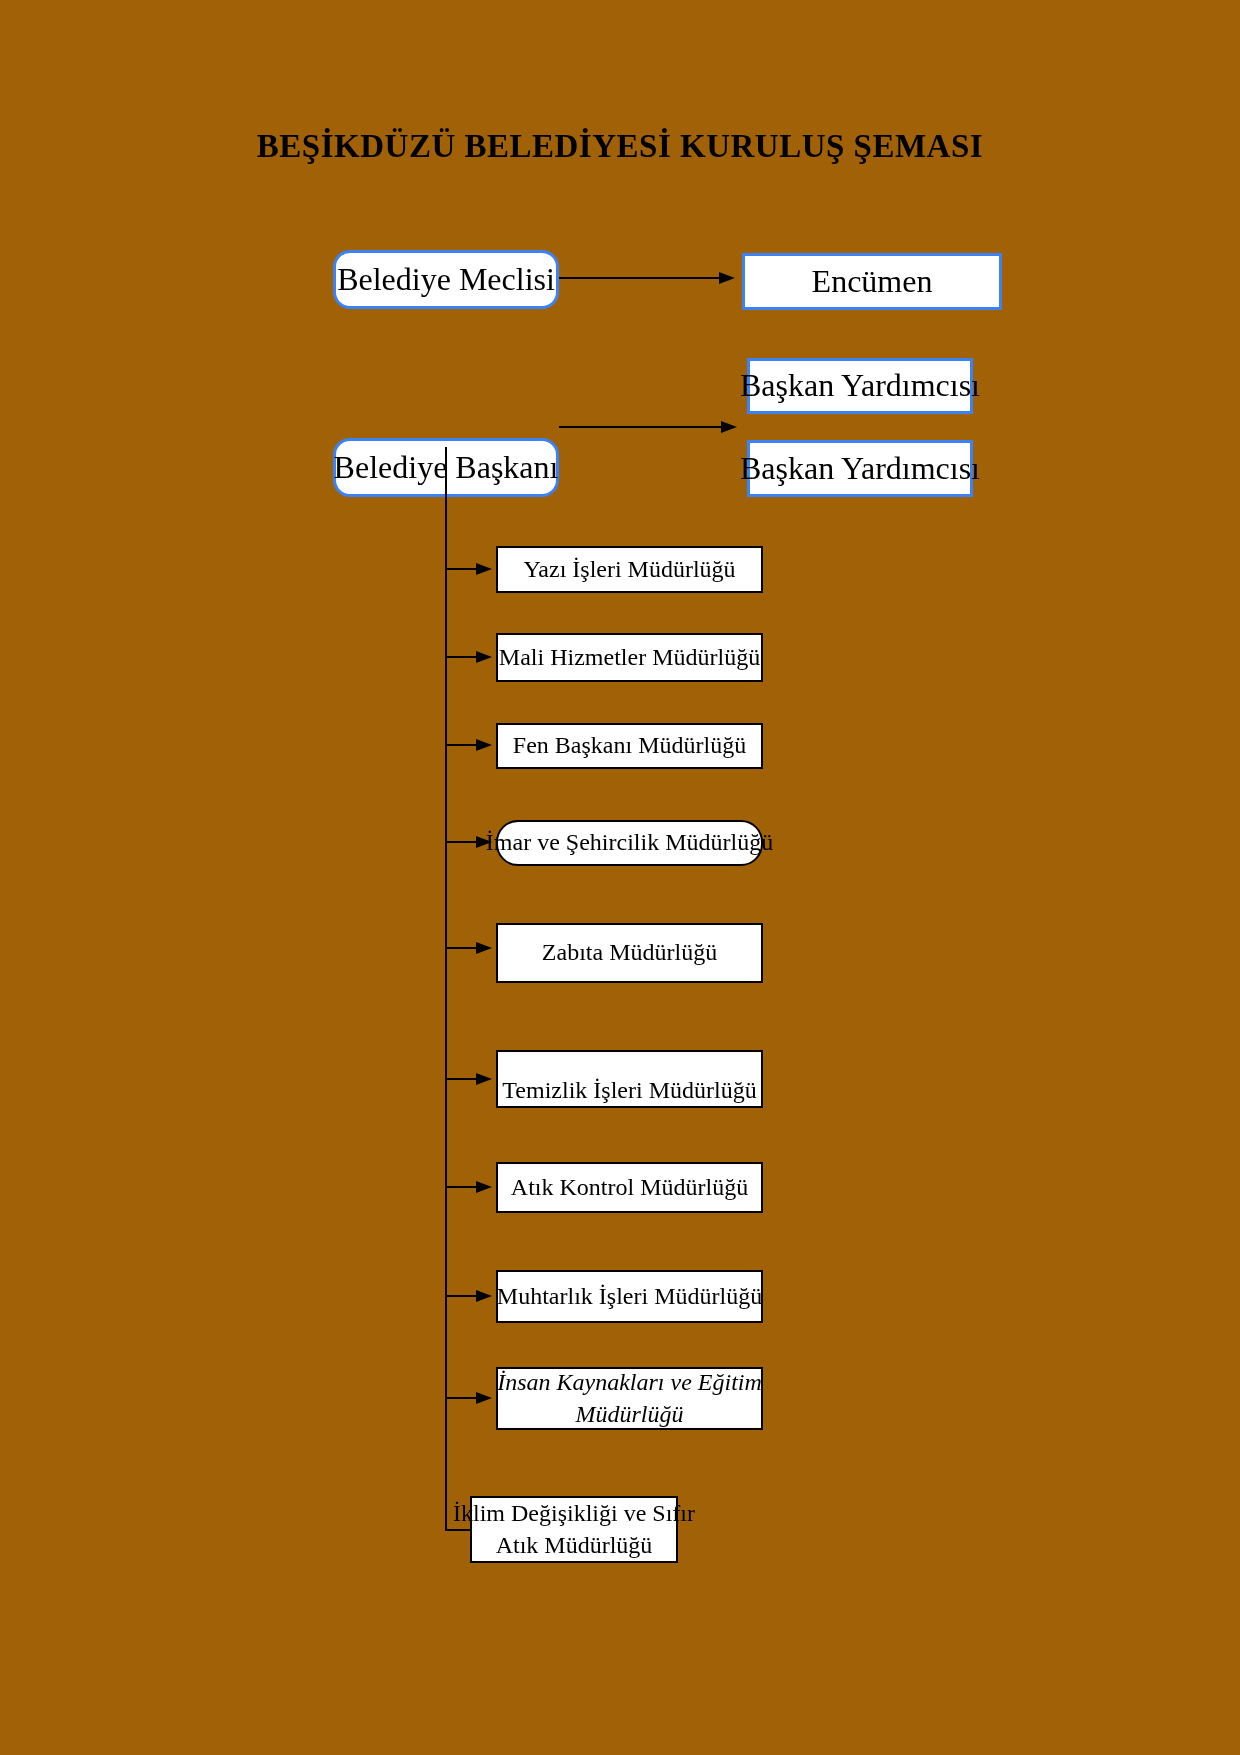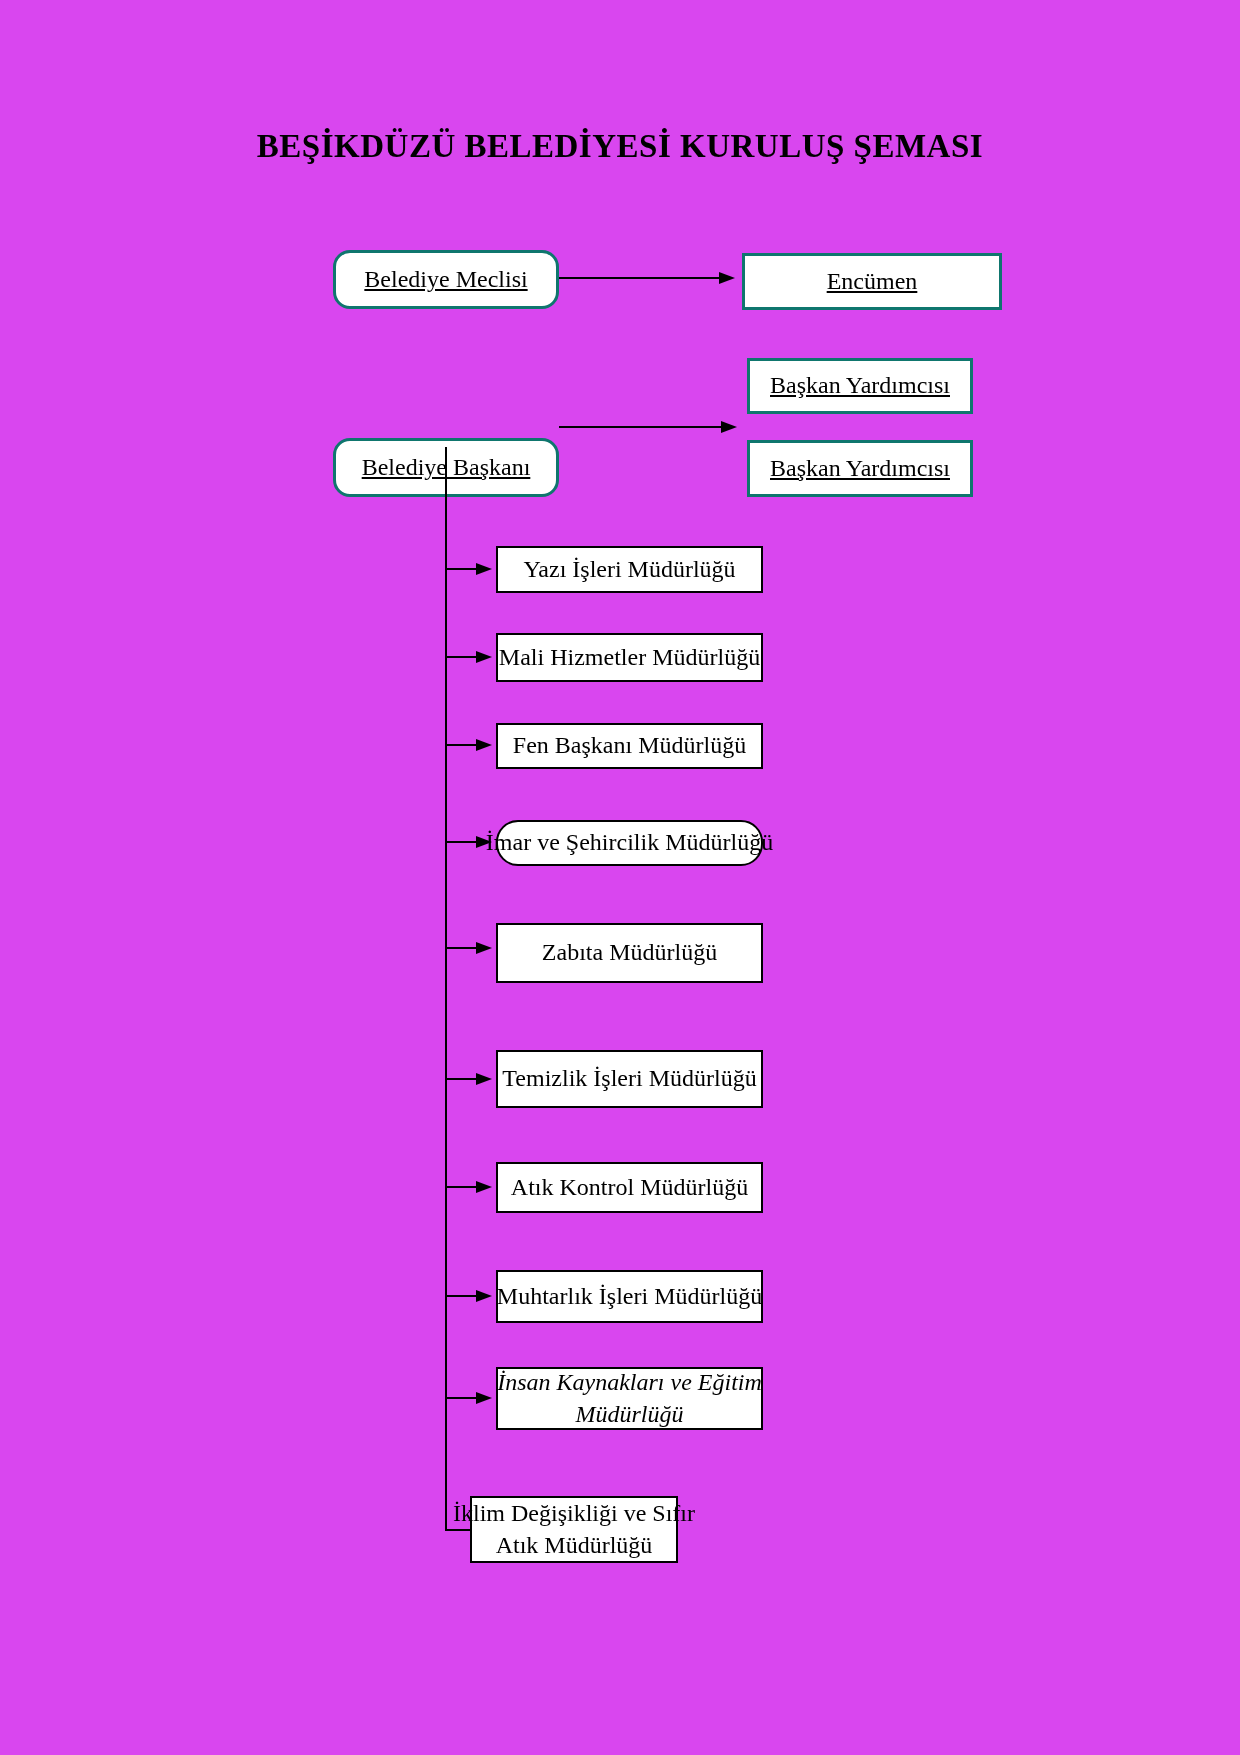--- a/index.html
+++ b/index.html
@@ -1,20 +1,20 @@
 <!DOCTYPE html>
 <html><head>
 <meta charset="utf-8">
 <style>
   html, body { margin: 0; padding: 0; background: #ffffff; }
   .page {
     position: relative;
     width: 1240px;
     height: 1755px;
-    background: #d946ef;
+    background: #a16207;
     font-family: "Liberation Serif", "DejaVu Serif", serif;
     color: #000000;
     overflow: hidden;
   }
   .title {
     position: absolute;
     left: 0; right: 0;
     top: 128px;
     margin: 0;
     text-align: center;
@@ -25,21 +25,21 @@
   .node {
     position: absolute;
     box-sizing: border-box;
     background: #ffffff;
     display: flex;
     flex-direction: column;
     align-items: center;
     justify-content: center;
     text-align: center;
   }
-  .top-node { border: 3px solid #0f766e; font-size: 24px; text-decoration: underline; }
+  .top-node { border: 3px solid #3b82f6; font-size: 32px; }
   .rounded  { border-radius: 17px; }
   .unit {
     border: 2px solid #000;
     font-size: 24px;
     left: 496px;
     width: 267px;
   }
   .node .ln { display: block; white-space: nowrap; line-height: 1.3; }
   
   .h-arrow {
@@ -120,21 +120,21 @@
   </div>
 
   <div class="node unit" style="top:820px; height:46px;border-radius:22px;">
     <span class="ln">İmar ve Şehircilik Müdürlüğü</span>
   </div>
 
   <div class="node unit" style="top:923px; height:60px;">
     <span class="ln">Zabıta Müdürlüğü</span>
   </div>
 
-  <div class="node unit" style="top:1050px; height:58px;">
+  <div class="node unit" style="top:1050px; height:58px;justify-content:flex-end;">
     <span class="ln">Temizlik İşleri Müdürlüğü</span>
   </div>
 
   <div class="node unit" style="top:1162px; height:51px;">
     <span class="ln">Atık Kontrol Müdürlüğü</span>
   </div>
 
   <div class="node unit" style="top:1270px; height:53px;">
     <span class="ln">Muhtarlık İşleri Müdürlüğü</span>
   </div>

